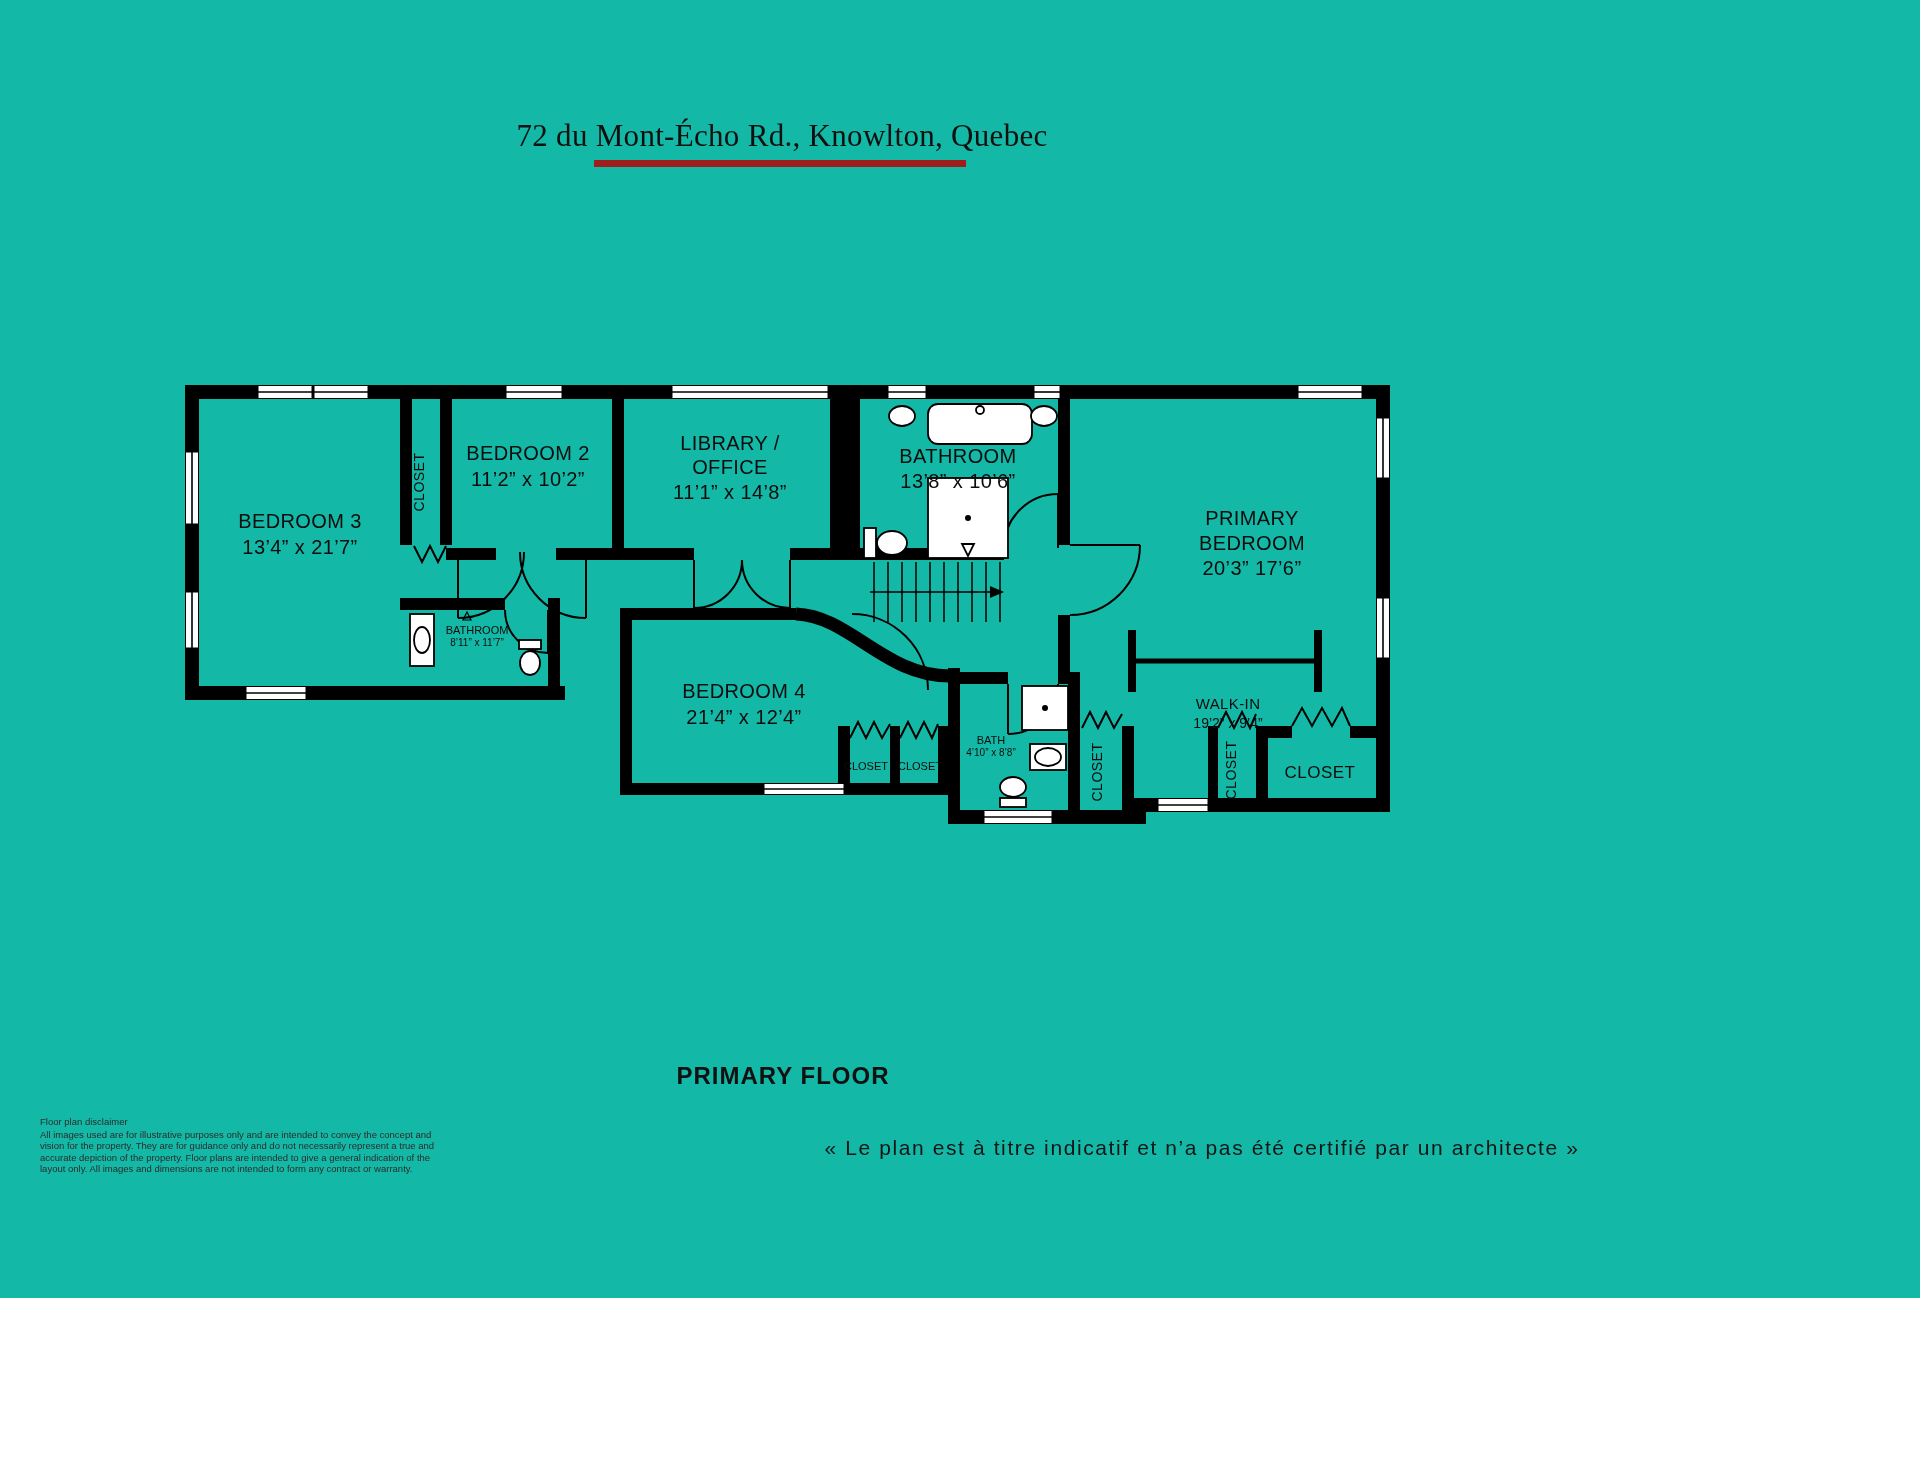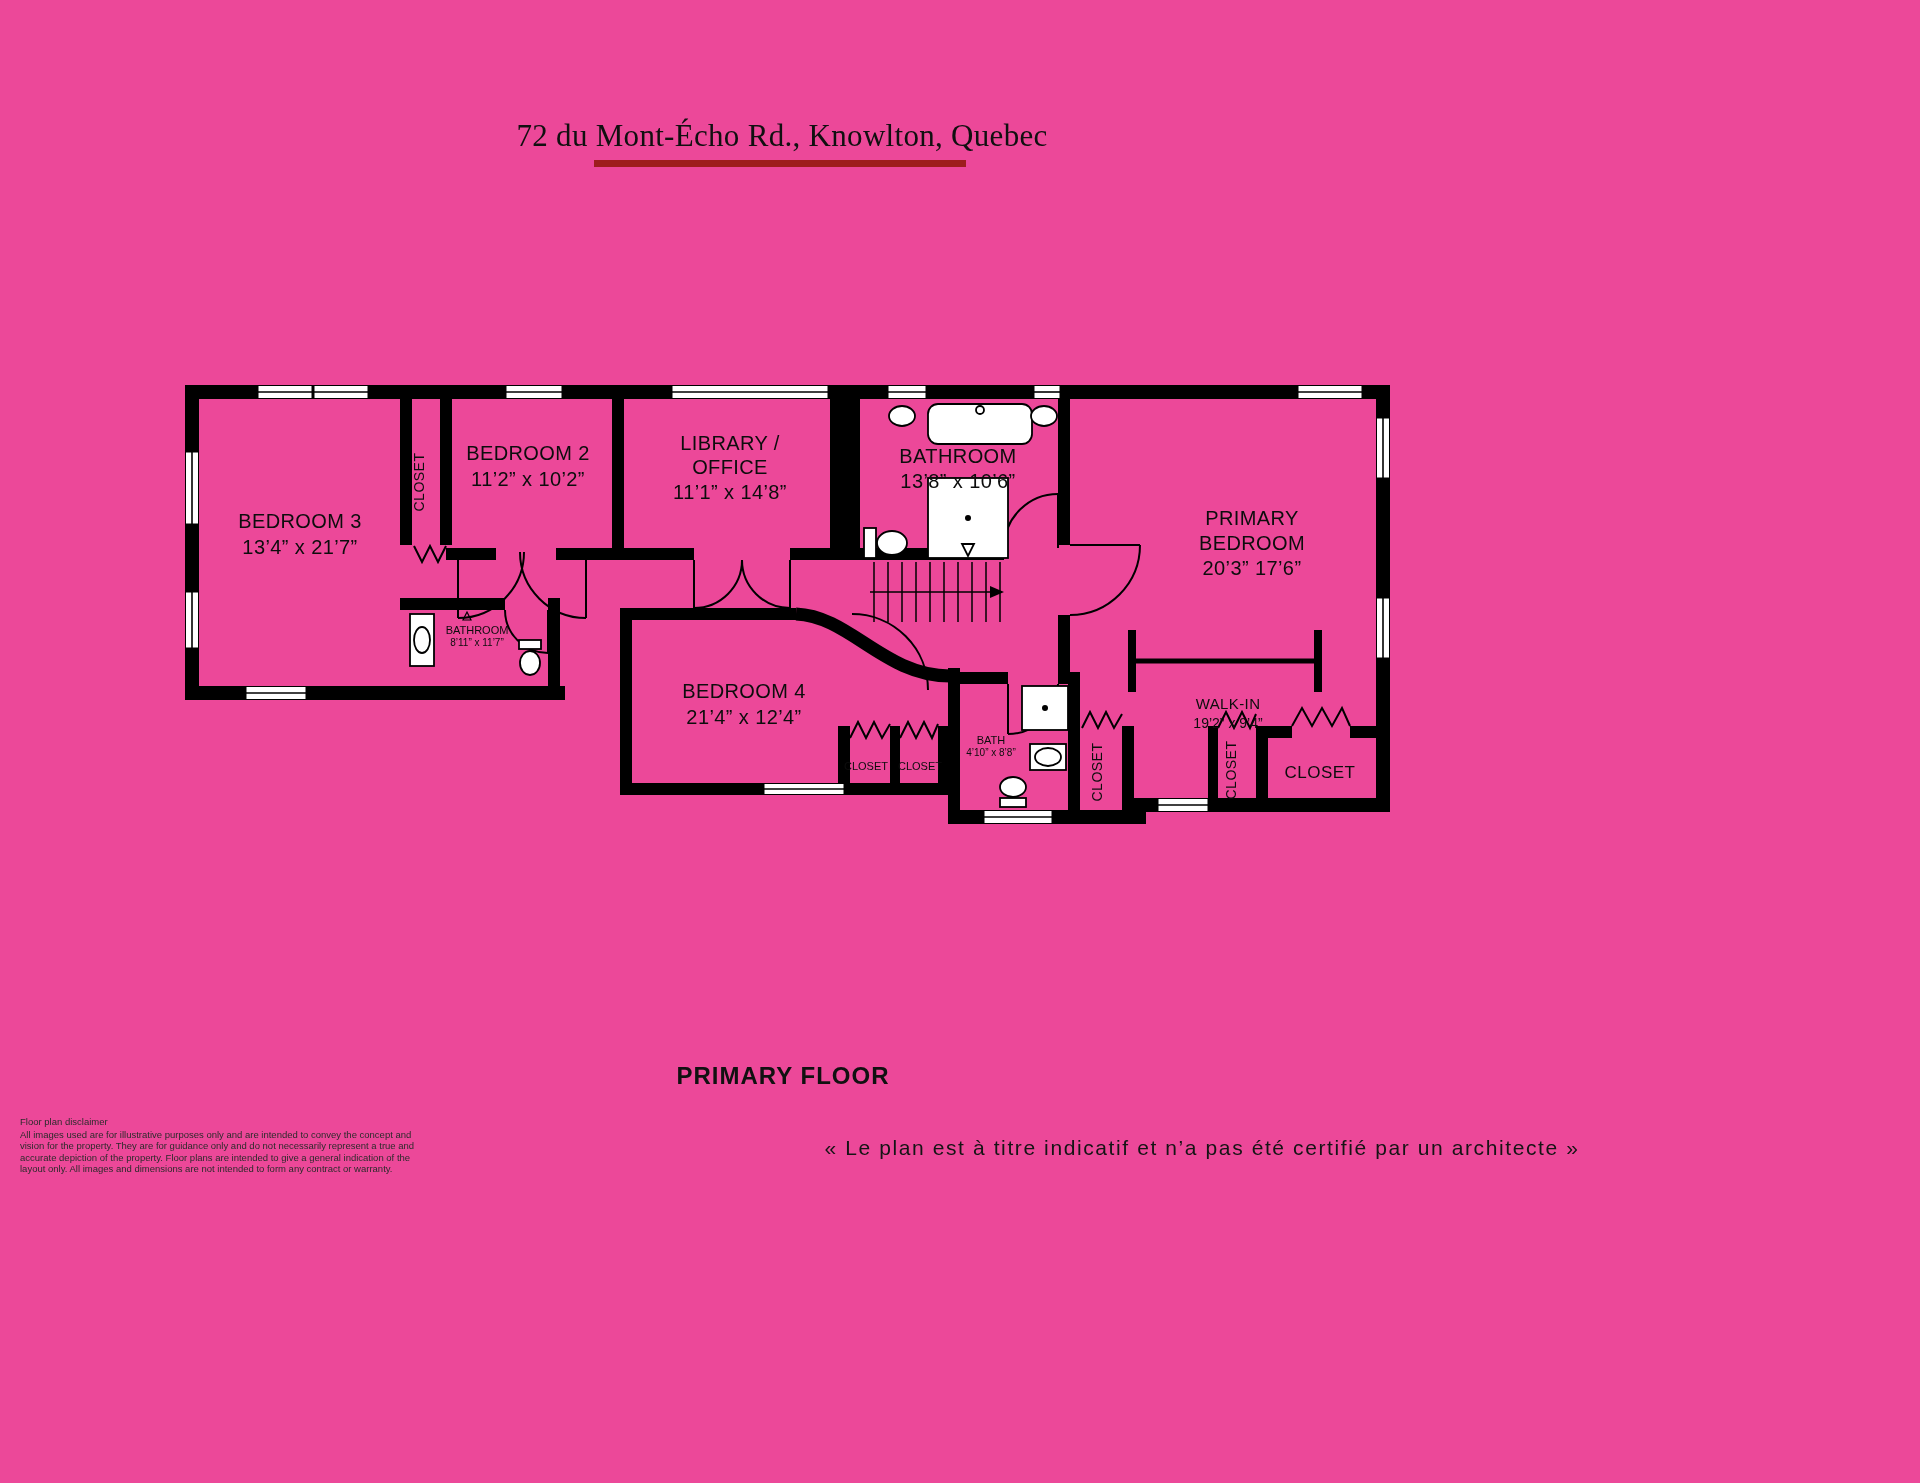--- a/index.html
+++ b/index.html
@@ -1,20 +1,20 @@
 <!DOCTYPE html>
 <html><head>
 <meta charset="utf-8">
 <style>
   html, body { margin: 0; padding: 0; background: #ffffff; }
   #page {
     position: relative;
     width: 1920px;
-    height: 1483px;
-    background: #ec4899;
+    height: 1298px;
+    background: #14b8a6;
     font-family: "Liberation Sans", sans-serif;
     overflow: hidden;
   }
   .title {
     position: absolute;
     left: 782px;
     top: 118px;
     transform: translateX(-50%);
     font-family: "Liberation Serif", serif;
     font-size: 31px;
@@ -47,21 +47,21 @@
     left: 1202px;
     top: 1136px;
     transform: translateX(-50%);
     font-size: 21px;
     letter-spacing: 1.6px;
     color: #151515;
     white-space: nowrap;
   }
   .disclaimer {
     position: absolute;
-    left: 20px;
+    left: 40px;
     top: 1116px;
     width: 402px;
     font-size: 9.5px;
     line-height: 11.5px;
     color: #2b2b2b;
   }
   .disclaimer .h { margin-bottom: 1px; }
   svg text {
     font-family: "Liberation Sans", sans-serif;
     fill: #0d0d0d;

